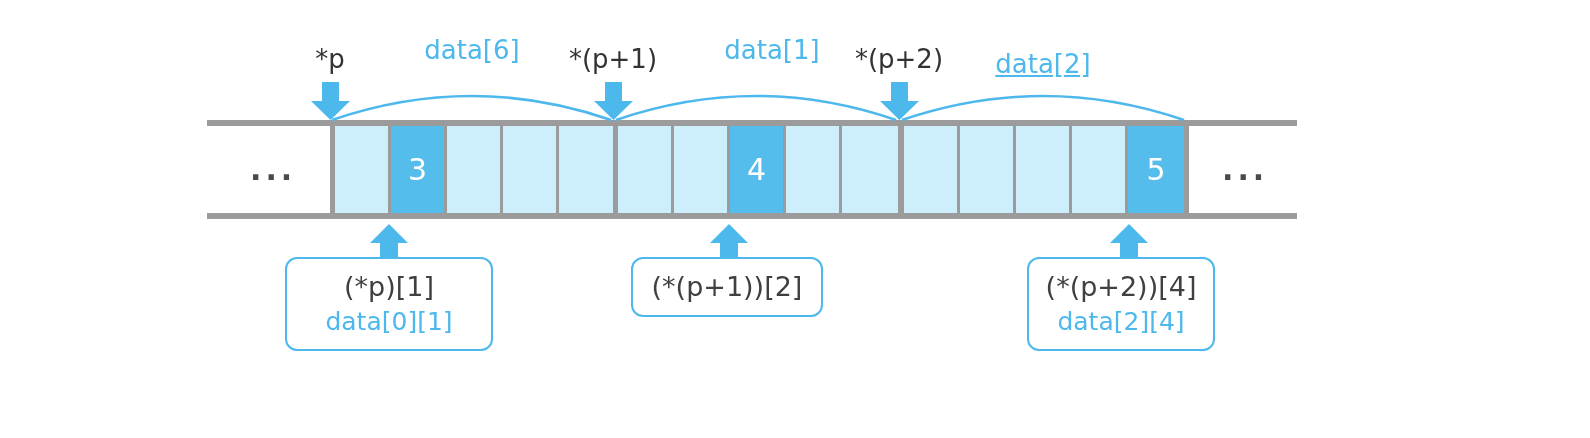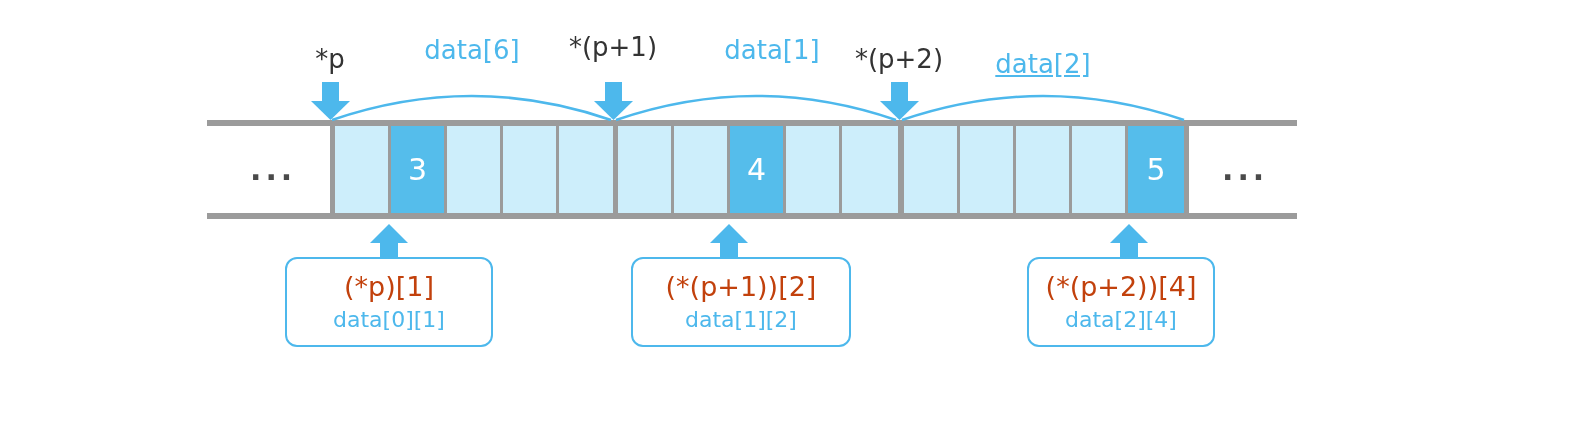--- a/index.html
+++ b/index.html
@@ -100,38 +100,38 @@
     border-radius: 12px;
     background: #ffffff;
     display: flex;
     flex-direction: column;
     align-items: center;
     justify-content: center;
     padding: 10px 18px;
   }
   .callout .line1 {
     font-size: 27px;
-    color: #c2410c;
+    color: #404040;
     white-space: nowrap;
     line-height: 1.35;
   }
   .callout .line2 {
-    font-size: 22px;
+    font-size: 25px;
     color: #4db8ec;
     white-space: nowrap;
     line-height: 1.35;
   }
 </style>
 </head>
 <body>
 
 <div id="stage">
 
   <div class="ptr-label" style="left:330px; top:44px;">*p</div>
-  <div class="ptr-label" style="left:613px; top:32px;">*(p+1)</div>
+  <div class="ptr-label" style="left:613px; top:44px;">*(p+1)</div>
   <div class="ptr-label" style="left:899px; top:44px;">*(p+2)</div>
 
   <div class="arc-label" style="left:472px; top:35px;">data[6]</div>
   <div class="arc-label" style="left:756px; top:35px;margin-left:16px;">data[1]</div>
   <div class="arc-label" style="left:1043px; top:49px;text-decoration:underline;">data[2]</div>
 
   <div class="rail" id="rail-top"></div>
   <div class="rail" id="rail-bottom"></div>
 
   <div class="ellipsis" id="ellipsis-left">...</div>
@@ -192,23 +192,22 @@
       <polygon points="1129,224 1148,243 1110,243" fill="#4db8ec"></polygon>
       <rect x="1120" y="241" width="18" height="22" fill="#4db8ec"></rect>
     </g>
   </svg>
 
   <div class="callout" style="left:285px; top:257px; width:208px;">
     <div class="line1">(*p)[1]</div>
     <div class="line2">data[0][1]</div>
   </div>
 
-  <div class="callout" style="left:631px; top:257px; width:220px;">
+  <div class="callout" style="left:631px; top:257px; width:192px;">
     <div class="line1">(*(p+1))[2]</div>
-    <div class="line2">data[1][2]</div>
   </div>
 
   <div class="callout" style="left:1027px; top:257px; width:188px;">
     <div class="line1">(*(p+2))[4]</div>
     <div class="line2">data[2][4]</div>
   </div>
 
 </div>
 
 </body></html>

